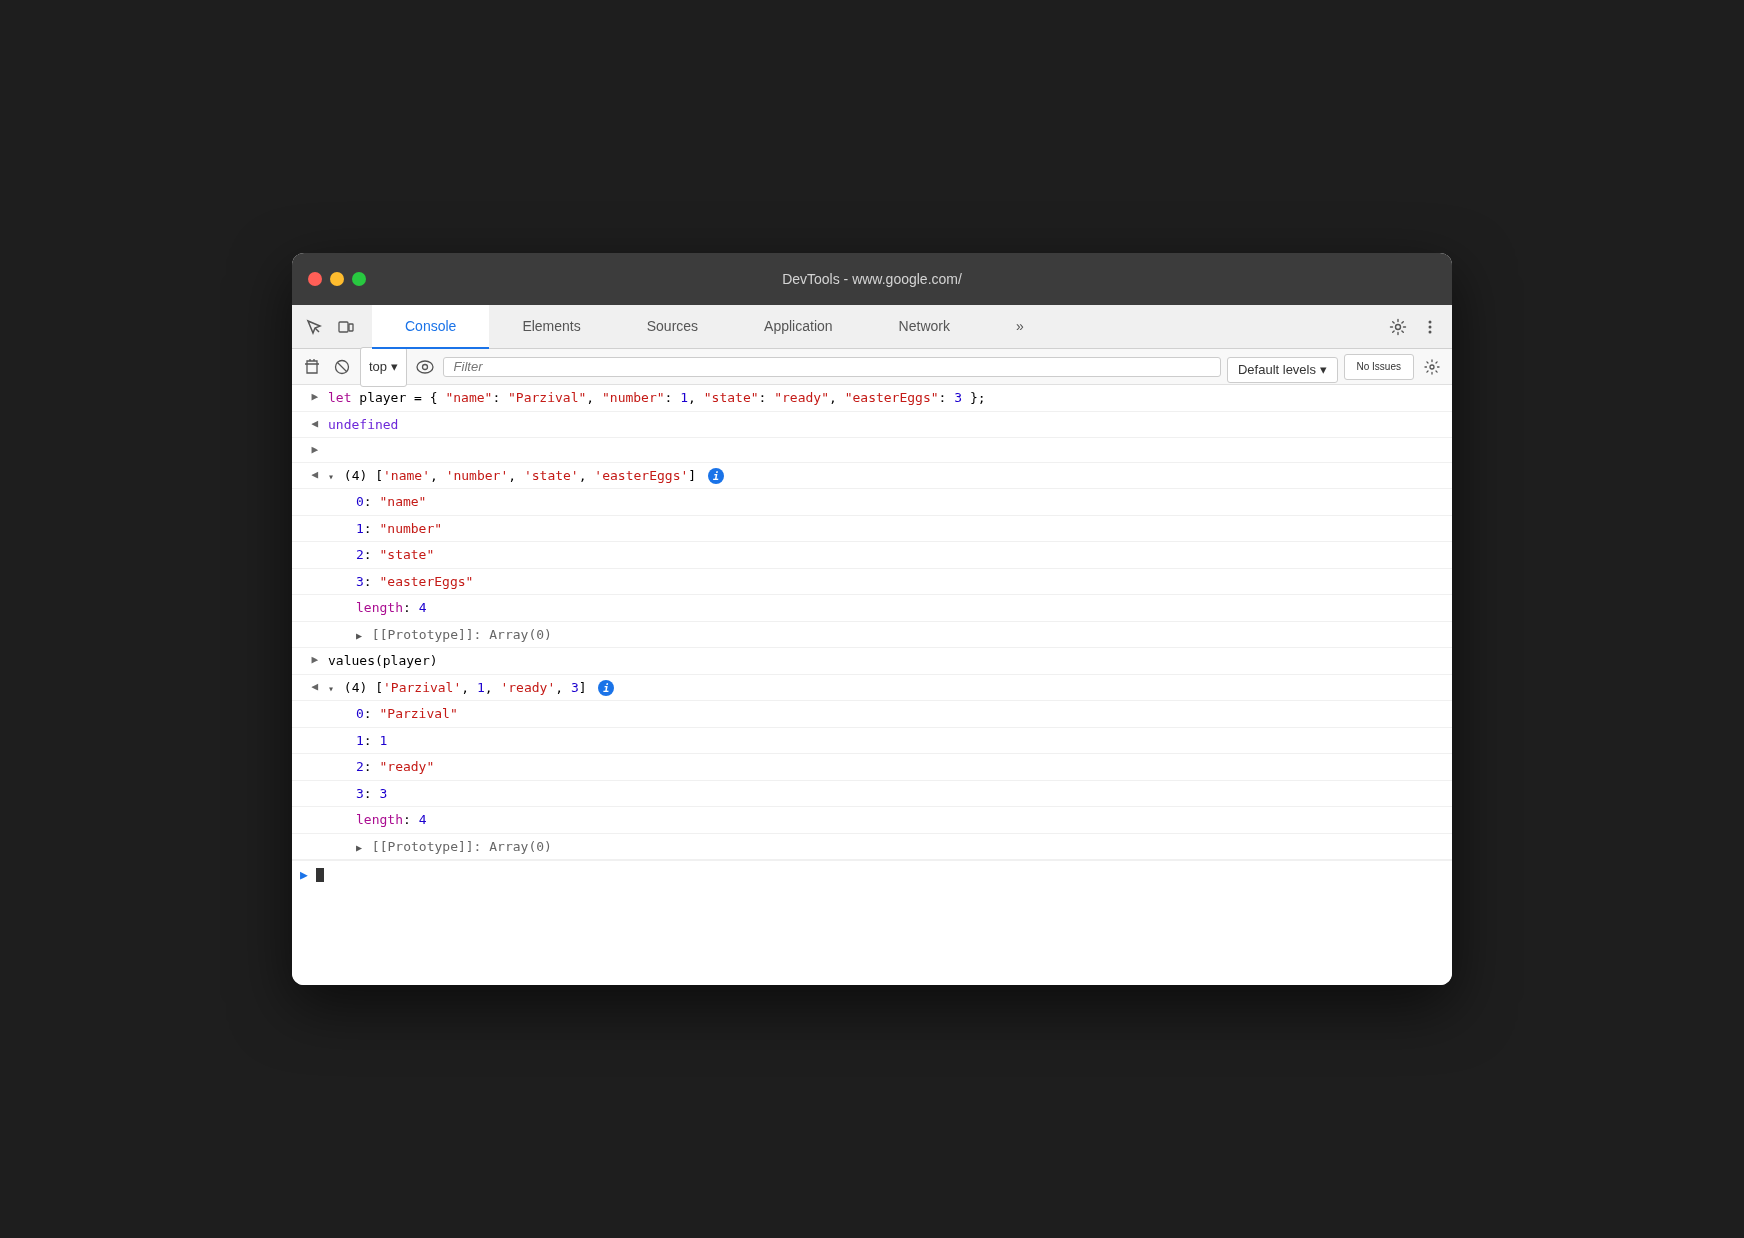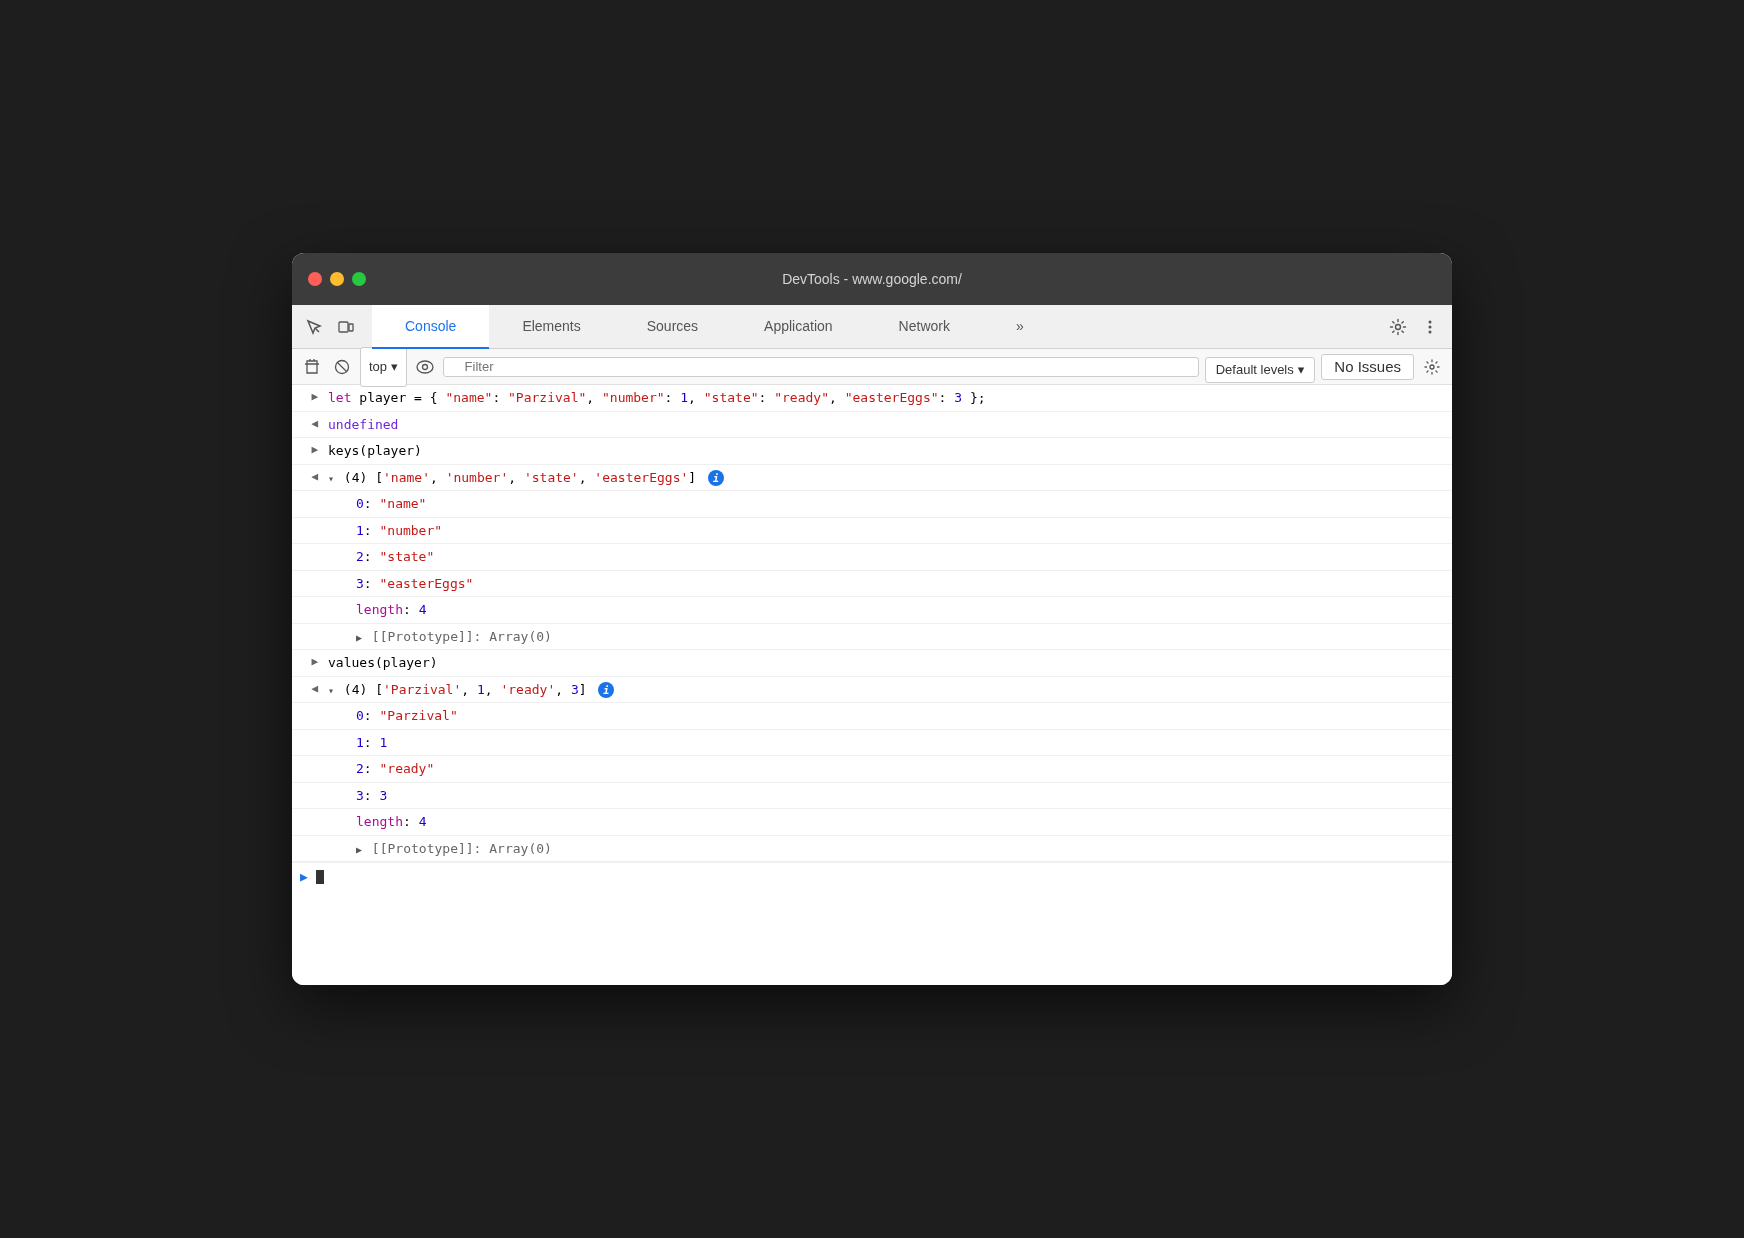--- a/index.html
+++ b/index.html
@@ -144,25 +144,26 @@
       border-radius: 3px;
       cursor: pointer;
       color: #555;
       font-size: 16px;
     }
     .filter-input {
       flex: 1;
       height: 20px;
       border: 1px solid #ccc;
       border-radius: 3px;
-      padding: 0 21px;
+      padding: 0 10px;
       font-size: 13px;
       color: #333;
       background: #fff;
       outline: none;
+      font-style: italic;
     }
     .default-levels-btn {
       display: flex;
       align-items: center;
       gap: 4px;
       padding: 2px 10px;
       border: 1px solid #ccc;
       border-radius: 3px;
       background: #fff;
       font-size: 13px;
@@ -173,21 +174,21 @@
       margin-top: 6px;
     }
     .no-issues-btn {
       display: flex;
       align-items: center;
       gap: 4px;
       padding: 2px 12px;
       border: 1px solid #ccc;
       border-radius: 3px;
       background: #fff;
-      font-size: 15px;
+      font-size: 10px;
       color: #333;
       cursor: pointer;
       height: 26px;
       white-space: nowrap;
     }
     .console-output {
       background: #ffffff;
       padding: 0;
       font-family: 'SFMono-Regular', 'Consolas', 'Monaco', monospace;
       font-size: 13px;
@@ -394,23 +395,20 @@
       </div>
       <div class="line-content">
         <span class="undef">undefined</span>
       </div>
     </div>
 
     <div class="console-line">
       <div class="line-prefix">
         <span class="arrow-right">▶</span>
       </div>
-      <div class="line-content">
-        <span style="color:#000">keys(player)</span>
-      </div>
     </div>
 
     <div class="console-line">
       <div class="line-prefix">
         <span class="arrow-left">◀</span>
       </div>
       <div class="line-content">
         <span style="color:#555; font-size:10px; margin-right:2px;">▾</span>
         <span style="color:#000">(4) [</span><span class="str">'name'</span><span style="color:#000">, </span><span class="str">'number'</span><span style="color:#000">, </span><span class="str">'state'</span><span style="color:#000">, </span><span class="str">'easterEggs'</span><span style="color:#000">]</span>
         <span class="info-badge">i</span>

